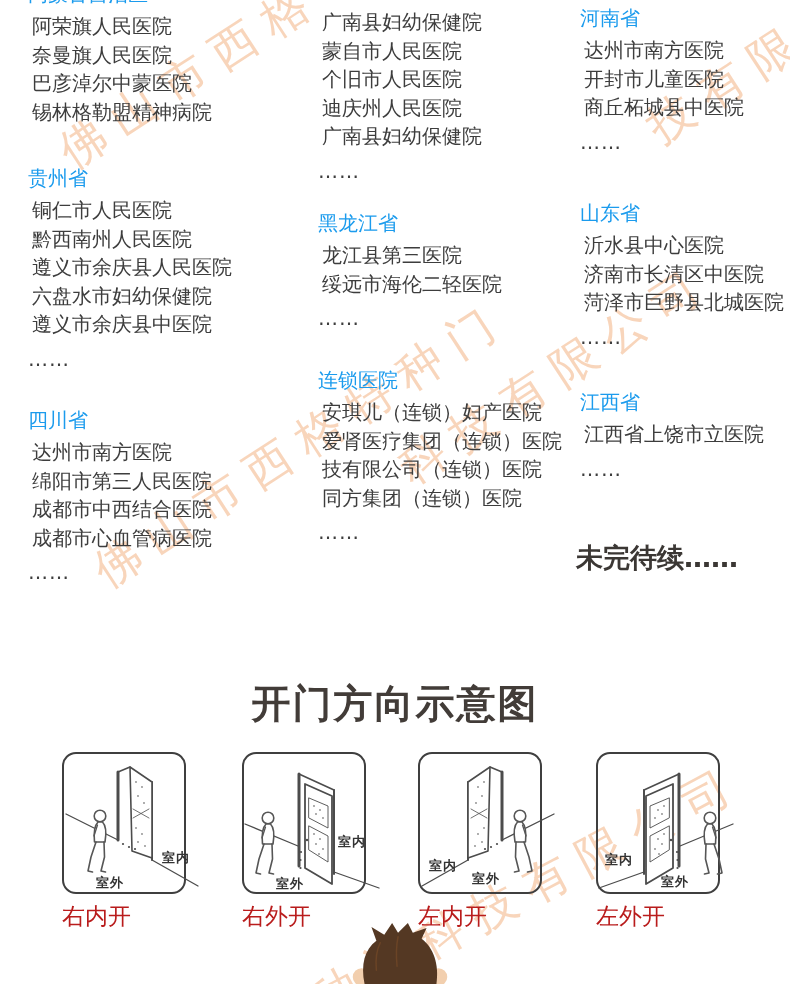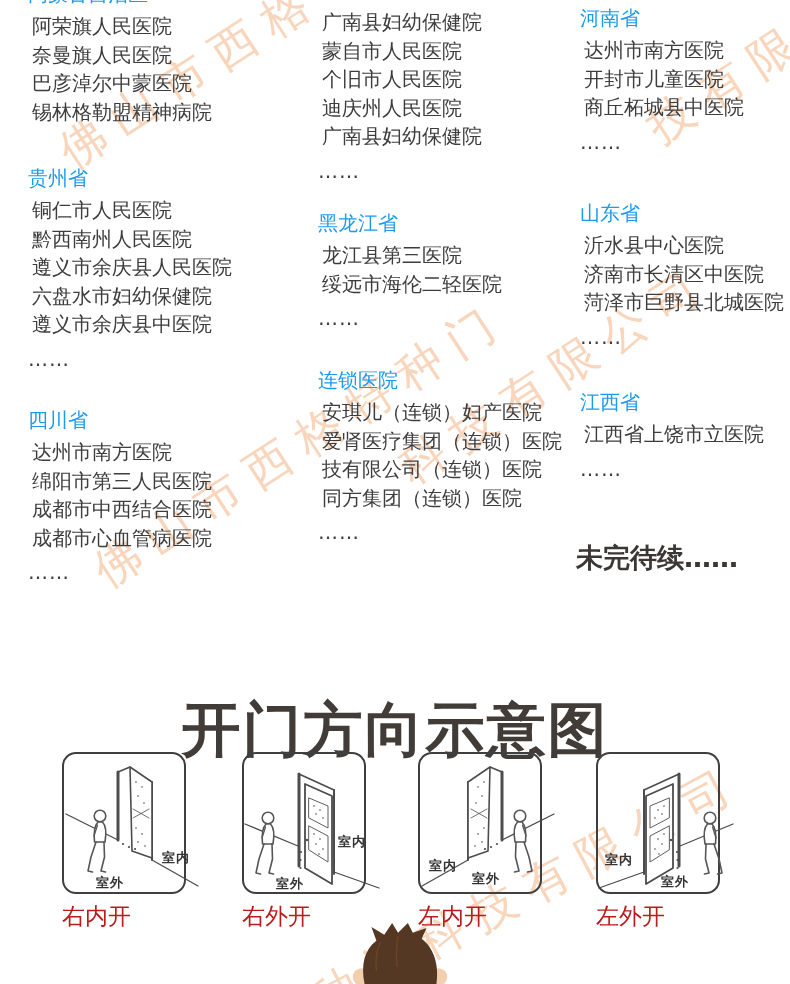--- a/index.html
+++ b/index.html
@@ -11,21 +11,21 @@
       color:rgba(242,178,132,0.55);font-weight:400;}
   
   .directory{position:absolute;inset:0;z-index:2;}
   .col{position:absolute;top:0;width:266px;}
   .sec{position:absolute;left:0;}
   .prov{margin:0;font-size:20px;line-height:28px;font-weight:400;color:#1b9bed;white-space:nowrap;}
   .hosp-list{list-style:none;margin:4px;padding:0;font-size:20px;line-height:28.5px;white-space:nowrap;}
   .dots{font-size:20px;line-height:20px;margin-top:10px;letter-spacing:1px;color:#3d3d3d;}
   .tbc{position:absolute;left:576px;top:540px;font-size:27px;font-weight:700;color:#3b3734;white-space:nowrap;z-index:2;}
   
-  .big-title{position:absolute;left:0;right:0;top:651px;text-align:center;font-size:59px;
+  .big-title{position:absolute;left:0;right:0;top:651px;text-align:center;font-size:39px;
              font-weight:700;color:#423c38;letter-spacing:2px;z-index:2;}
   .door-box{position:absolute;top:752px;width:124px;height:142px;border:2px solid #3f3f3f;
             border-radius:14px;box-sizing:border-box;z-index:2;background:transparent;}
   .door-box svg{display:block;width:136px;height:138px;}
   .door-cap{position:absolute;top:901px;width:140px;text-align:left;font-size:23px;
             color:#b91c1c;z-index:2;white-space:nowrap;}
   .room-lbl{font-size:13px;font-weight:700;fill:#333333;letter-spacing:1px;}
   .mascot{position:absolute;left:350px;top:921px;z-index:3;}
 </style>
 </head>

